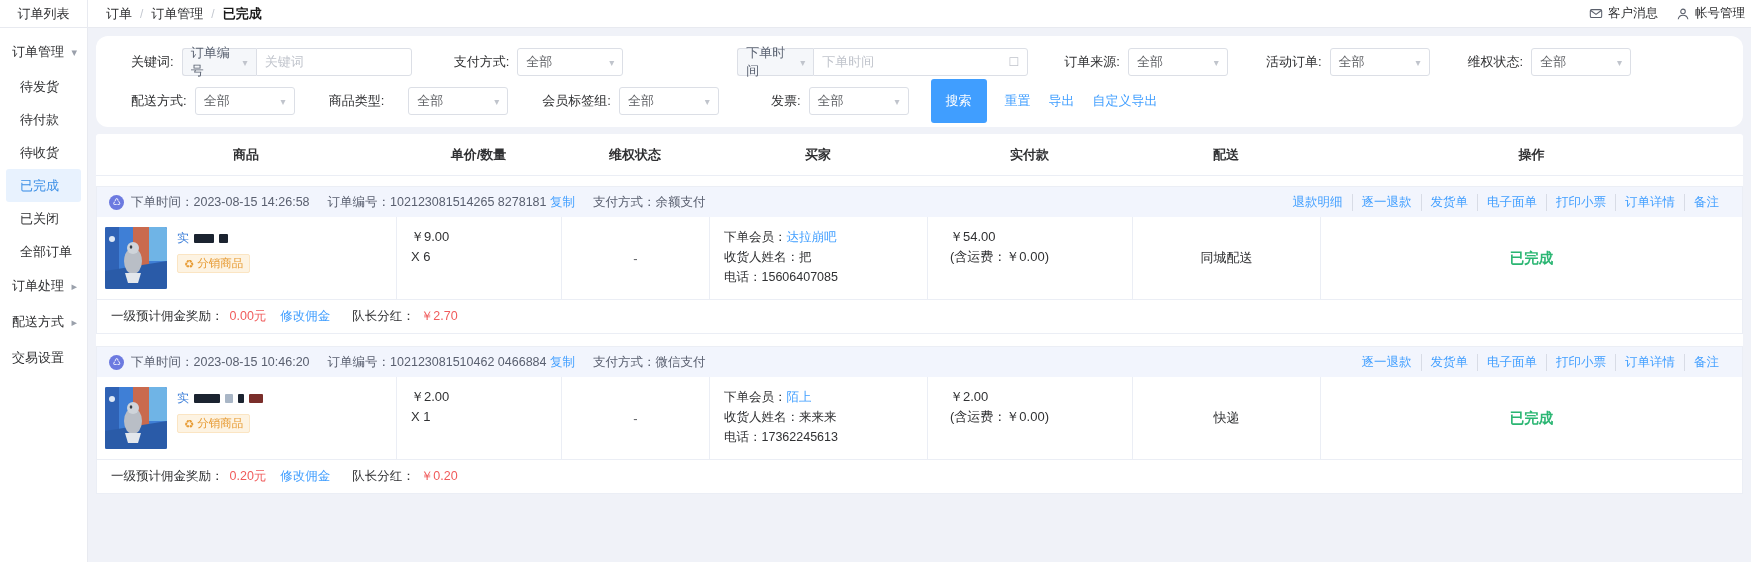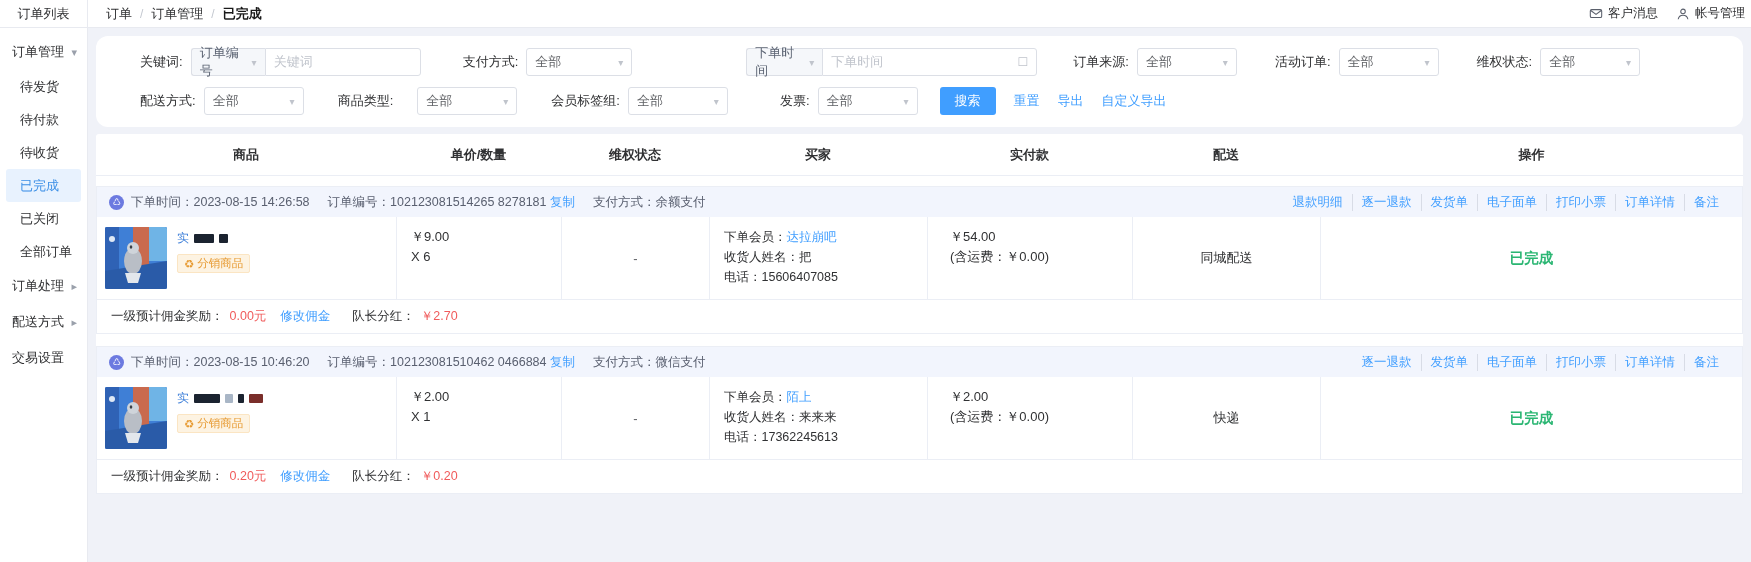--- a/index.html
+++ b/index.html
@@ -63,21 +63,21 @@
     background: #e8f2fe; color: #3a8ee6; border-radius: 3px;
     margin: 0 6px; padding-left: 14px;
   }
 
   
   .main { flex: 1; min-width: 0; padding: 8px 8px 0 8px; overflow: hidden; }
 
   
   .filters {
     background: #fff; border-radius: 12px;
-    padding: 10px 14px 10px 26px;
+    padding: 10px 14px 10px 17px;
     margin-bottom: 7px;
   }
   .frow { display: flex; align-items: center; height: 32px; }
   .frow + .frow { margin-top: 7px; }
   .fld { display: flex; align-items: center; }
   .flabel { font-size: 13px; color: #303133; white-space: nowrap; margin-right: 8px; }
   .sel {
     height: 28px; border: 1px solid #dcdfe6; border-radius: 3px;
     background: #fff; display: flex; align-items: center;
     padding: 0 8px; font-size: 13px; color: #606266;
@@ -90,21 +90,21 @@
     background: #fff; display: flex; align-items: center;
     padding: 0 8px; font-size: 13px; color: #c0c4cc; cursor: text;
   }
   .date-wrap {
     height: 28px; border: 1px solid #dcdfe6; border-radius: 0 3px 3px 0;
     background: #fff; display: flex; align-items: center;
     padding: 0 8px; font-size: 13px; color: #c0c4cc; cursor: text;
   }
   .date-wrap .cal { margin-left: auto; color: #c0c4cc; font-size: 12px; }
   .btn-search {
-    height: 28px; background: #409eff; color: #fff;
+    height: 44px; background: #409eff; color: #fff;
     border: none; border-radius: 3px; padding: 0 15px;
     font-size: 13px; cursor: pointer;
     font-family: inherit;
   }
   .link-btn {
     color: #409eff; font-size: 13px; cursor: pointer;
     margin-left: 18px; background: none; border: none;
     font-family: inherit; padding: 0;
   }
 

